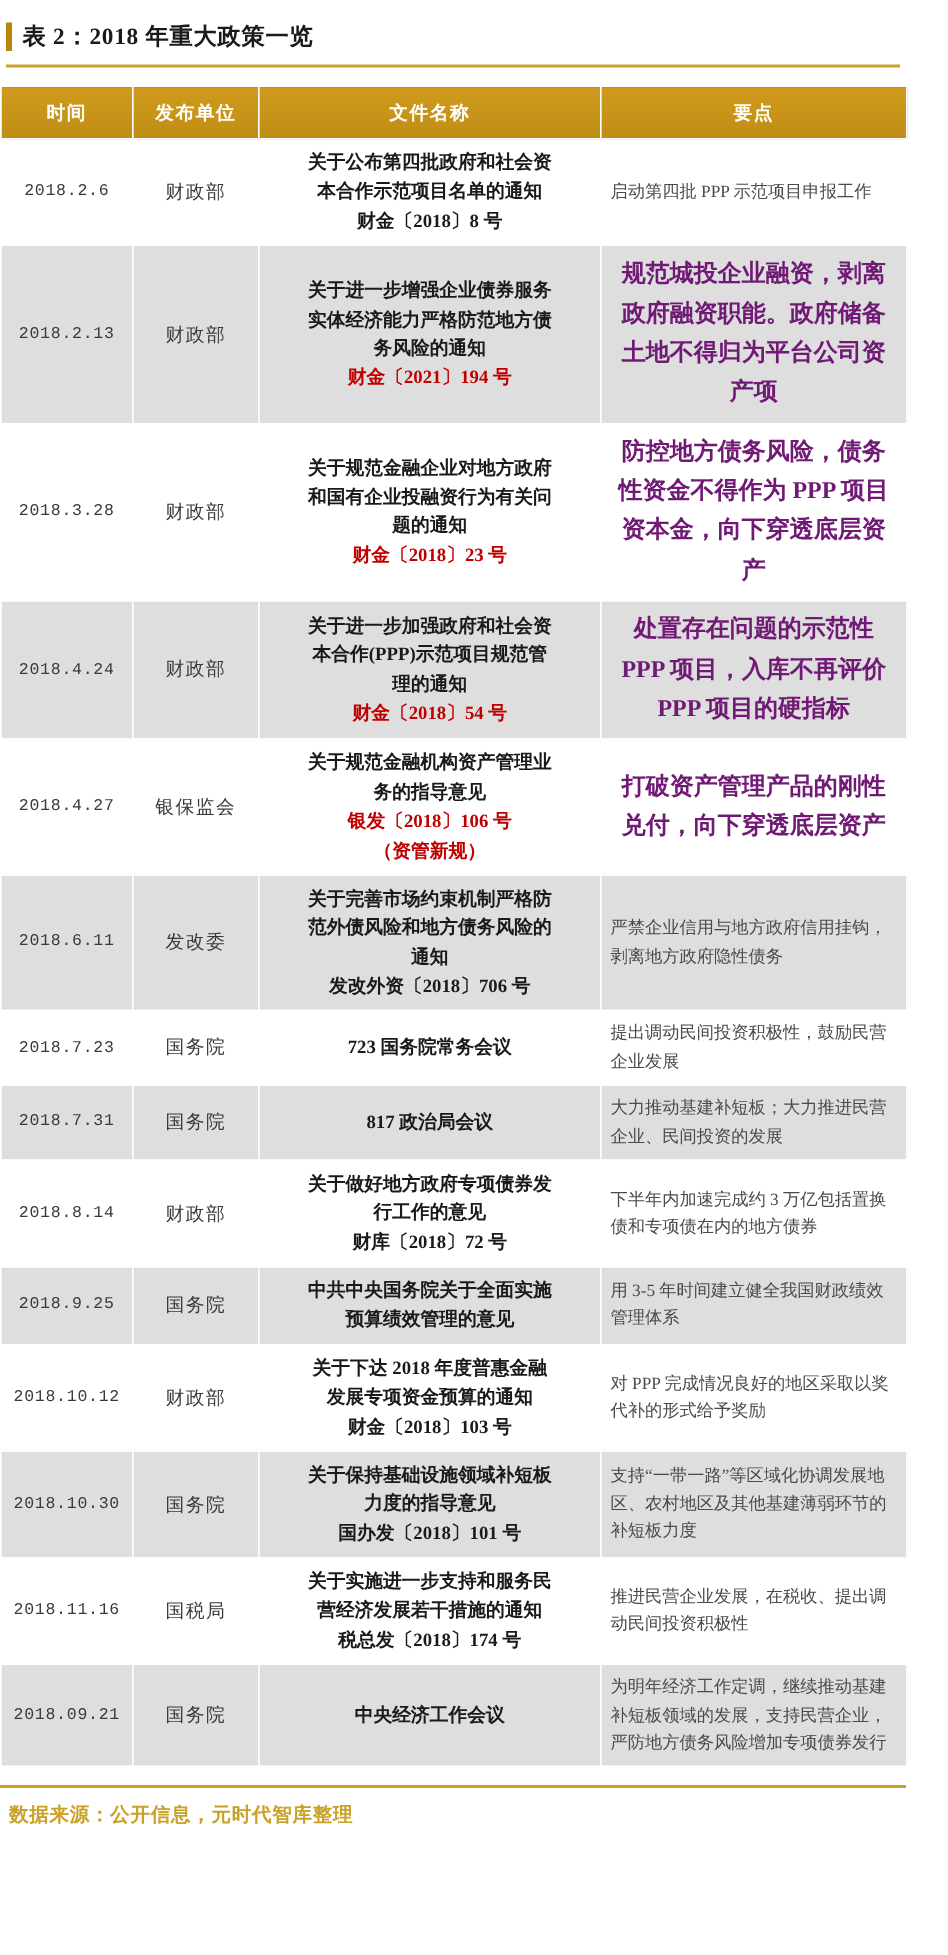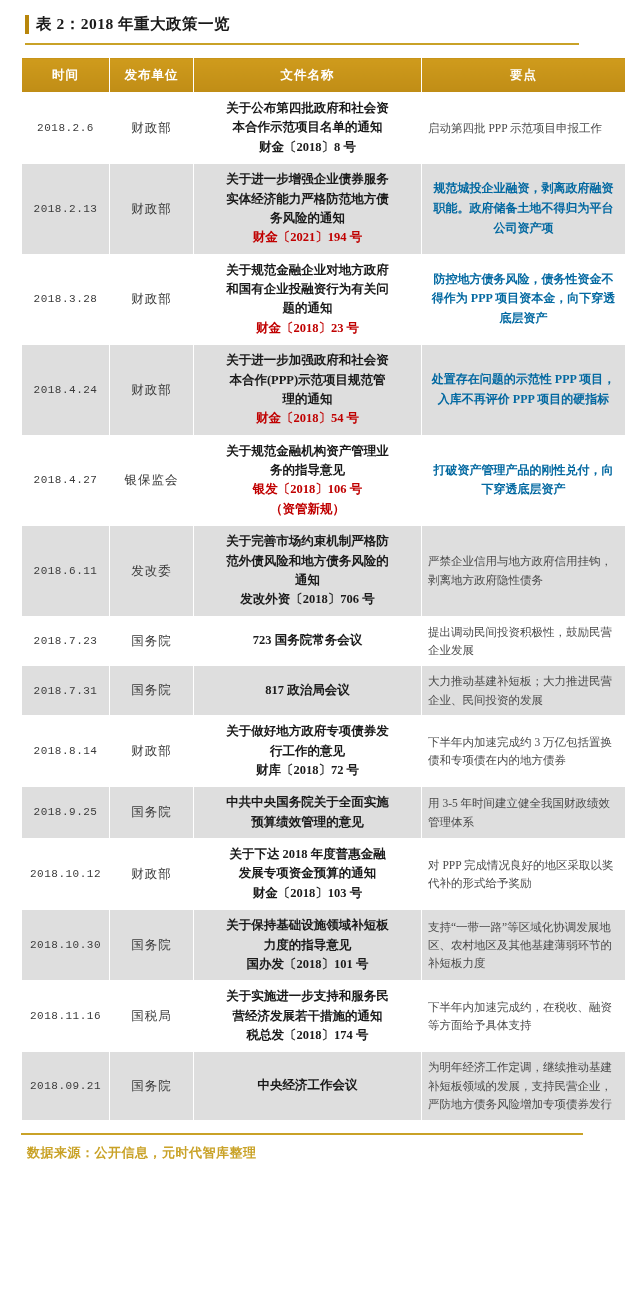--- a/index.html
+++ b/index.html
@@ -2,21 +2,21 @@
 <html><head>
 <meta charset="utf-8">
 <style>
   html,body{margin:0;padding:0;}
   body{
     width:632px;
     background:#ffffff;
     font-family:"Liberation Serif","DejaVu Serif",serif;
     color:#231f20;
   }
-  .page{width:604px;box-sizing:border-box;padding:0 21px;}
+  .page{width:604px;box-sizing:border-box;padding:0 0;}
 
   
   .title-row{
     display:flex;align-items:center;
     padding:14px 4px 8px 4px;
   }
   .title-bar{
     width:4px;height:19px;background:#b8860b;margin-right:7px;flex:none;
   }
   .title-text{
@@ -68,21 +68,21 @@
   }
   td.doc{
     text-align:center;font-size:12.5px;color:#1a1a1a;font-weight:bold;
     line-height:1.55;
   }
   td.key{
     font-size:11.5px;color:#4a4a4a;line-height:1.6;
     text-align:left;
   }
   td.key.red{
-    color:#0369a1;font-weight:bold;text-align:center;font-size:12px;
+    color:#701a75;font-weight:bold;text-align:center;font-size:16px;
     line-height:1.65;
   }
   td.doc .red-line{color:#c00000;}
   td.doc .sub{display:block;}
 
   
   .footer{
     margin-top:0;
     border-top:2px solid #c9a227;
     padding:9px 6px 14px 6px;
@@ -240,21 +240,21 @@
           <td class="key">支持“一带一路”等区域化协调发展地区、农村地区及其他基建薄弱环节的补短板力度</td>
         </tr>
         <tr class="odd">
           <td class="date">2018.11.16</td>
           <td class="org">国税局</td>
           <td class="doc">
             <span class="sub">关于实施进一步支持和服务民</span>
             <span class="sub">营经济发展若干措施的通知</span>
             <span class="sub">税总发〔2018〕174 号</span>
           </td>
-          <td class="key">下半年内加速完成约，在税收、融资等方面给予具体支持</td>
+          <td class="key">推进民营企业发展，在税收、提出调动民间投资积极性</td>
         </tr>
         <tr class="even">
           <td class="date">2018.09.21</td>
           <td class="org">国务院</td>
           <td class="doc">
             <span class="sub">中央经济工作会议</span>
           </td>
           <td class="key">为明年经济工作定调，继续推动基建补短板领域的发展，支持民营企业，严防地方债务风险增加专项债券发行</td>
         </tr>
       </tbody>

